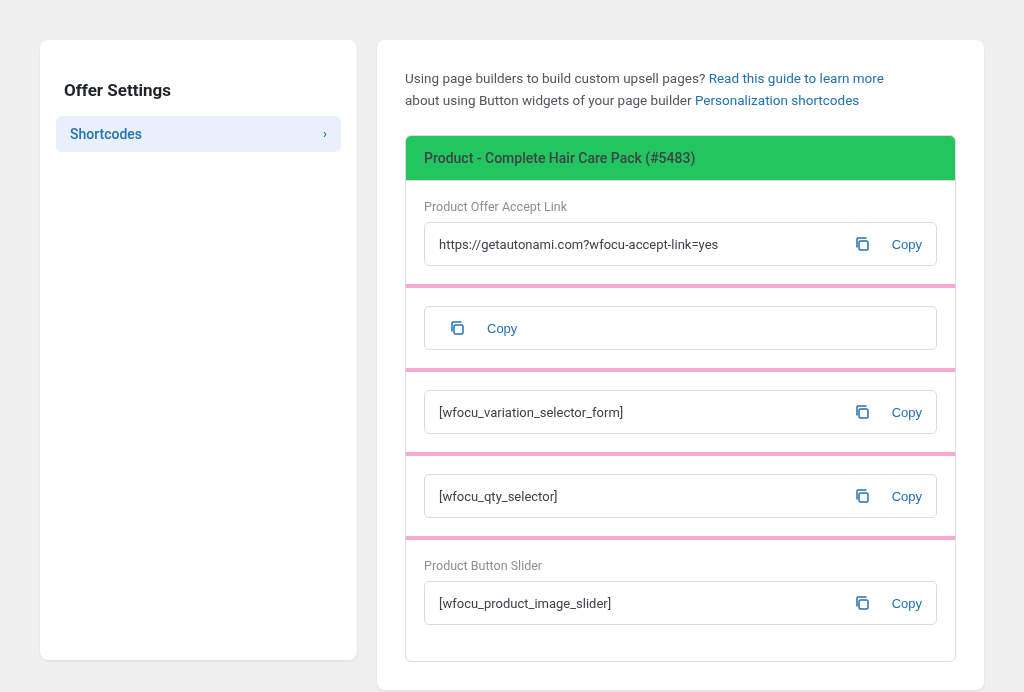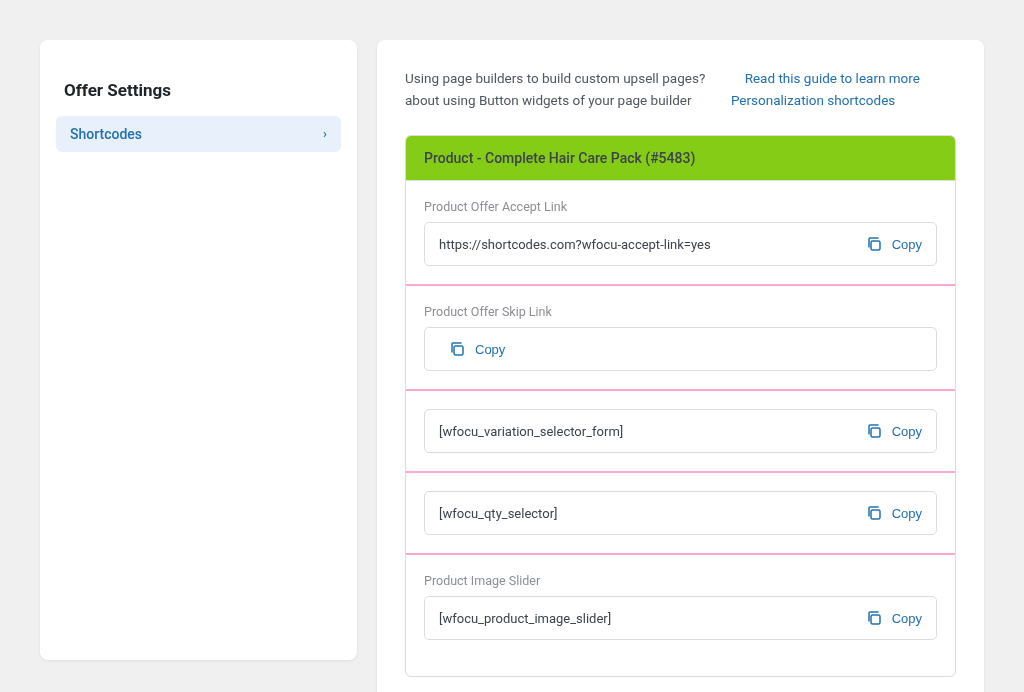--- a/index.html
+++ b/index.html
@@ -65,39 +65,38 @@
     }
     .intro-text {
       font-size: 13.5px;
       color: #50575e;
       margin-bottom: 24px;
       line-height: 1.6;
     }
     .intro-text a {
       color: #2271b1;
       text-decoration: none;
-      margin-left: 36px;
     }
     
     .product-section {
       border: 1px solid #dcdcde;
       border-radius: 6px;
       overflow: hidden;
     }
     .product-header {
-      background: #84cc16;
+      background: #22c55e;
       padding: 14px 18px;
       font-size: 14px;
       font-weight: 500;
       color: #3c434a;
       border-bottom: 1px solid #dcdcde;
     }
     .shortcode-group {
       padding: 18px 18px 0 18px;
-      border-bottom: 2px solid #f9a8d4;
+      border-bottom: 4px solid #f9a8d4;
       margin-bottom: 0;
     }
     .shortcode-group:last-child {
       border-bottom: none;
       padding-bottom: 18px;
     }
     .shortcode-label {
       font-size: 12.5px;
       color: #8c8f94;
       margin-bottom: 8px;
@@ -115,21 +114,21 @@
     }
     .shortcode-value {
       flex: 1;
       font-size: 13px;
       color: #3c434a;
       font-family: inherit;
     }
     .copy-btn {
       display: flex;
       align-items: flex-end;
-      gap: 10px;
+      gap: 22px;
       color: #2271b1;
       font-size: 13px;
       font-weight: 500;
       cursor: pointer;
       background: none;
       border: none;
       padding: 0;
       flex-shrink: 0;
       margin-left: 10px;
     }
@@ -162,33 +161,32 @@
       <a href="#">Personalization shortcodes</a>
     </div>
 
     <div class="product-section">
 
       <div class="product-header">Product - Complete Hair Care Pack (#5483)</div>
 
       <div class="shortcode-group">
         <div class="shortcode-label">Product Offer Accept Link</div>
         <div class="shortcode-row">
-          <span class="shortcode-value">https://shortcodes.com?wfocu-accept-link=yes</span>
+          <span class="shortcode-value">https://getautonami.com?wfocu-accept-link=yes</span>
           <button class="copy-btn">
             <svg class="copy-icon" viewBox="0 0 16 16" fill="none" xmlns="http://www.w3.org/2000/svg">
               <rect x="5" y="5" width="9" height="9" rx="1.5" stroke="#2271b1" stroke-width="1.5"></rect>
               <path d="M3 11V3a1 1 0 0 1 1-1h8" stroke="#2271b1" stroke-width="1.5" stroke-linecap="round"></path>
             </svg>
             <span>Copy</span>
           </button>
         </div>
       </div>
 
       <div class="shortcode-group" style="position:relative;">
-        <div class="shortcode-label">Product Offer Skip Link</div>
         <div class="shortcode-row">
 
           <button class="copy-btn">
             <svg class="copy-icon" viewBox="0 0 16 16" fill="none" xmlns="http://www.w3.org/2000/svg">
               <rect x="5" y="5" width="9" height="9" rx="1.5" stroke="#2271b1" stroke-width="1.5"></rect>
               <path d="M3 11V3a1 1 0 0 1 1-1h8" stroke="#2271b1" stroke-width="1.5" stroke-linecap="round"></path>
             </svg>
             <span>Copy</span>
           </button>
         </div>
@@ -214,21 +212,21 @@
             <svg class="copy-icon" viewBox="0 0 16 16" fill="none" xmlns="http://www.w3.org/2000/svg">
               <rect x="5" y="5" width="9" height="9" rx="1.5" stroke="#2271b1" stroke-width="1.5"></rect>
               <path d="M3 11V3a1 1 0 0 1 1-1h8" stroke="#2271b1" stroke-width="1.5" stroke-linecap="round"></path>
             </svg>
             <span>Copy</span>
           </button>
         </div>
       </div>
 
       <div class="shortcode-group">
-        <div class="shortcode-label">Product Image Slider</div>
+        <div class="shortcode-label">Product Button Slider</div>
         <div class="shortcode-row">
           <span class="shortcode-value">[wfocu_product_image_slider]</span>
           <button class="copy-btn">
             <svg class="copy-icon" viewBox="0 0 16 16" fill="none" xmlns="http://www.w3.org/2000/svg">
               <rect x="5" y="5" width="9" height="9" rx="1.5" stroke="#2271b1" stroke-width="1.5"></rect>
               <path d="M3 11V3a1 1 0 0 1 1-1h8" stroke="#2271b1" stroke-width="1.5" stroke-linecap="round"></path>
             </svg>
             <span>Copy</span>
           </button>
         </div>

